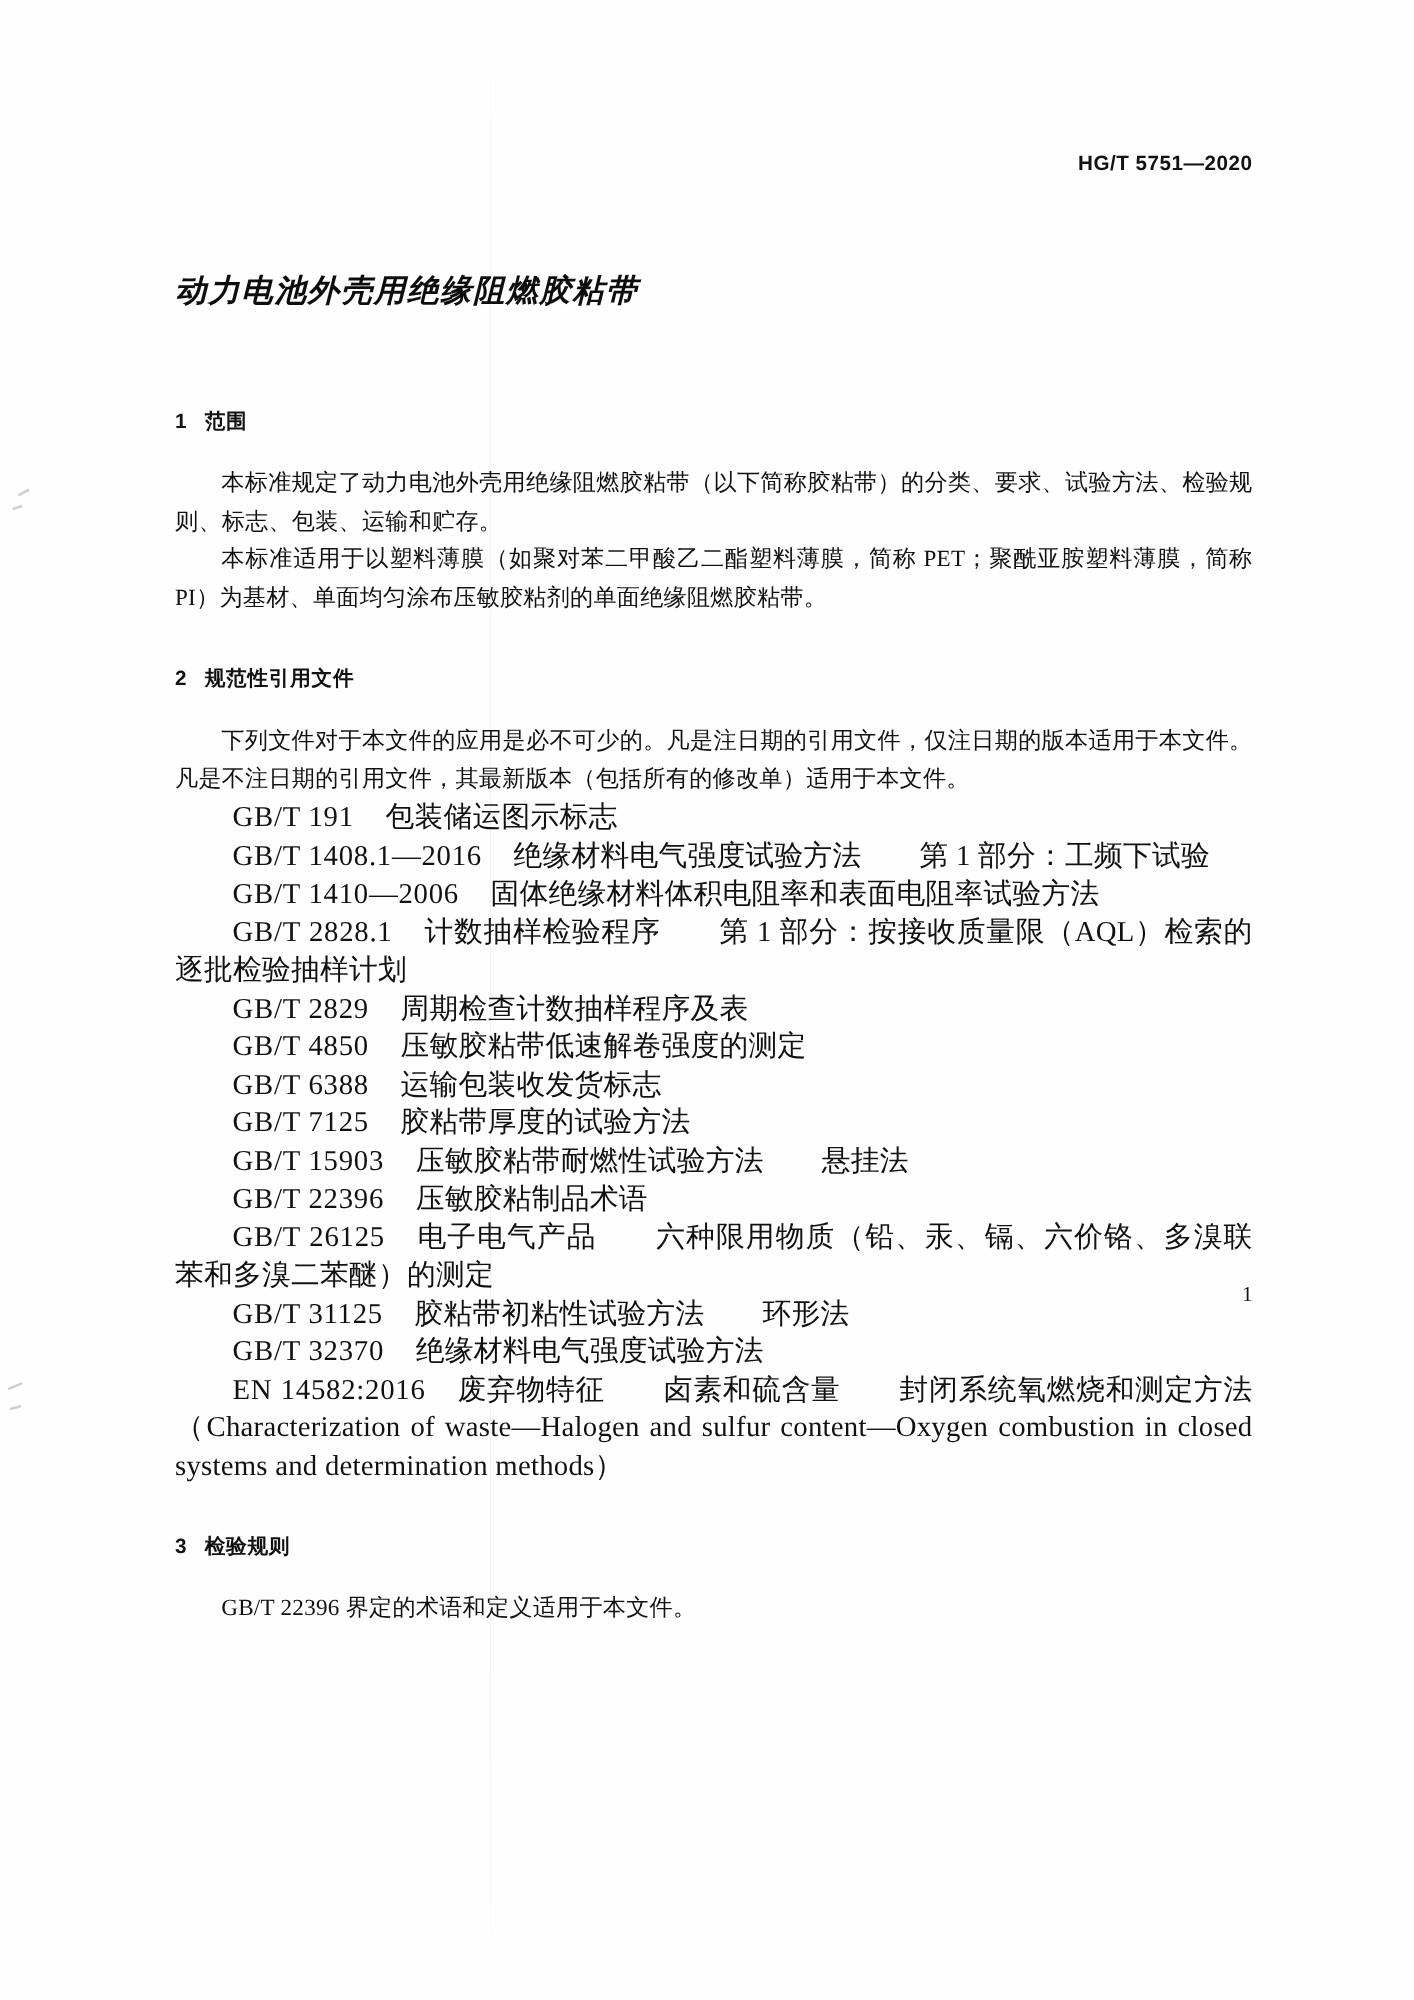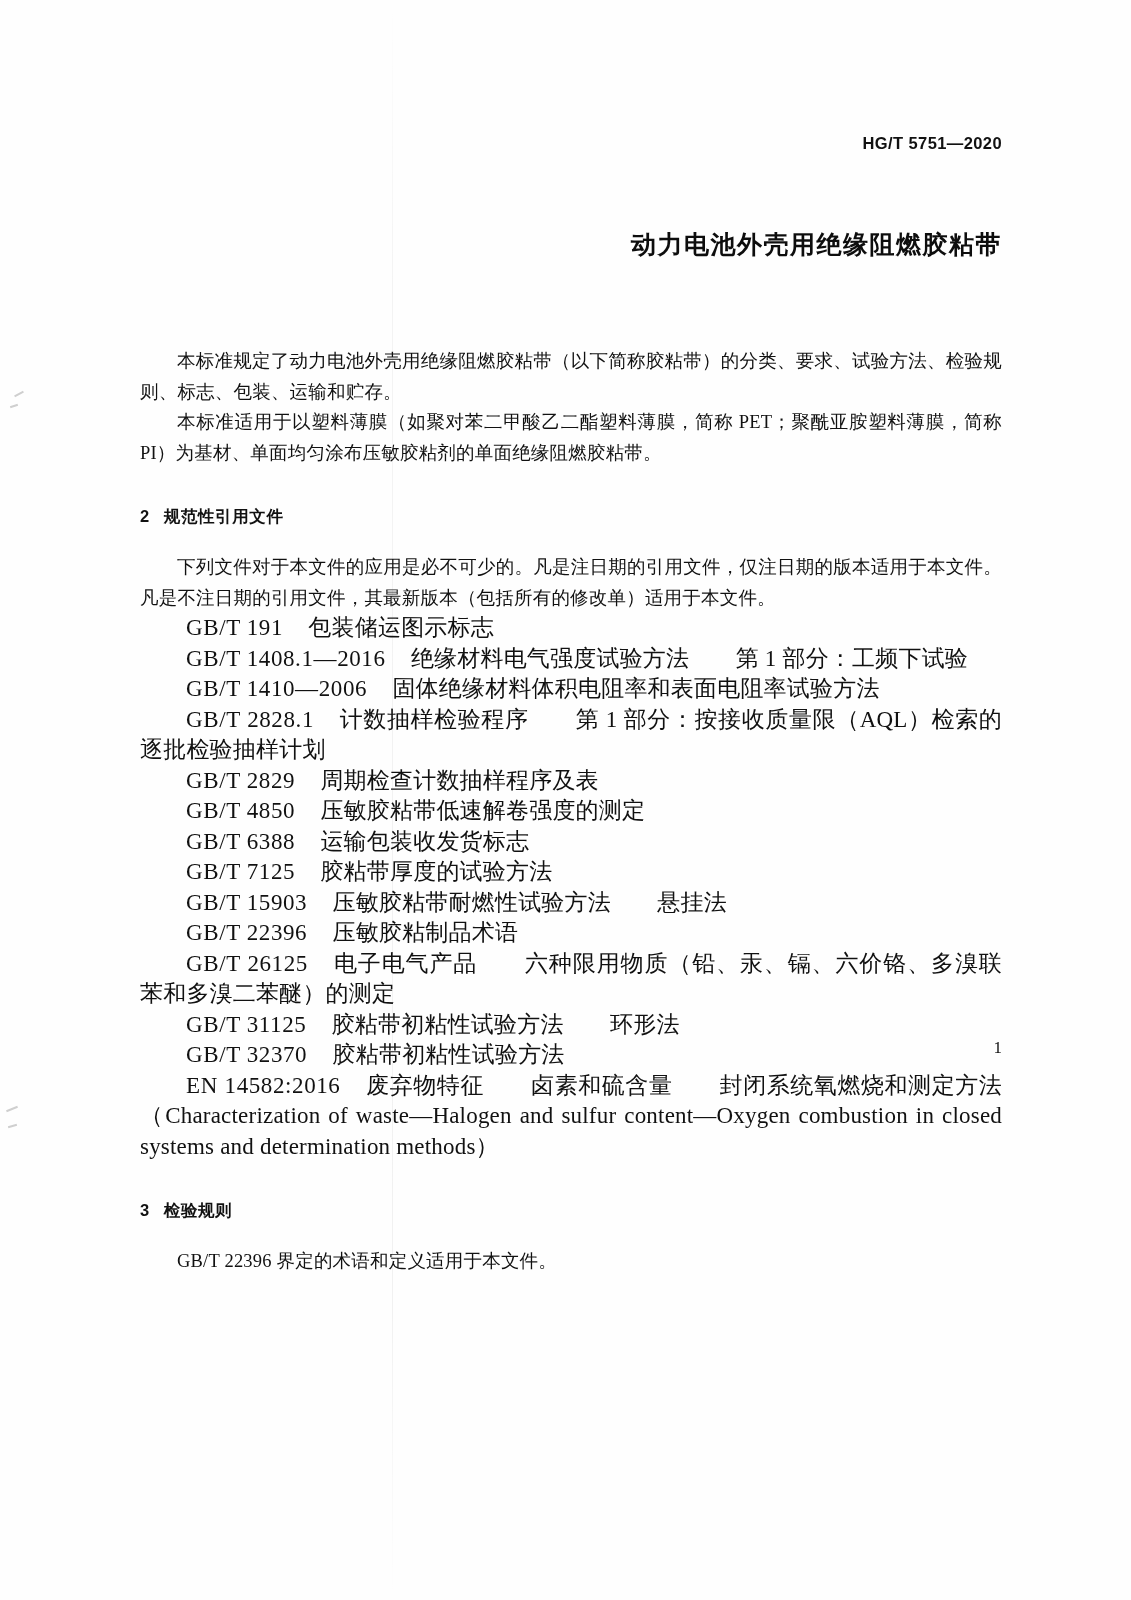--- a/index.html
+++ b/index.html
@@ -15,45 +15,46 @@
     position: relative;
     width: 1131px;
     height: 1600px;
     margin: 0 auto;
     background: #fefefe;
     overflow: hidden;
   }
   .content {
     position: absolute;
     left: 140px;
-    top: 16px;
+    top: 4px;
     width: 862px;
     height: 1164px;
   }
   .std-header {
     position: absolute;
     top: 118px;
     right: 0;
     font-family: "Liberation Sans", "DejaVu Sans", sans-serif;
     font-weight: bold;
     font-size: 16.5px;
     letter-spacing: 0.4px;
     color: #111;
   }
   .doc-title {
     position: absolute;
     top: 212px;
     left: 0;
     width: 862px;
-    text-align: right;
+    text-align: left;
     font-family: "Liberation Sans", "DejaVu Sans", sans-serif;
     font-weight: bold;
     font-size: 25px;
     letter-spacing: 1.5px;
     color: #0d0d0d;
+    font-style: italic;
   }
   .body-flow {
     position: absolute;
     top: 322px;
     left: 0;
     width: 862px;
   }
   .sec-head {
     font-family: "Liberation Sans", "DejaVu Sans", sans-serif;
     font-weight: bold;
@@ -135,20 +136,23 @@
   <div class="edge-mark m4"></div>
 
   <div class="content">
 
     <div class="std-header">HG/T 5751—2020</div>
 
     <div class="doc-title">动力电池外壳用绝缘阻燃胶粘带</div>
 
     <div class="body-flow">
 
+      <div class="sec-head">
+        <span class="num">1</span><span>范围</span>
+      </div>
       <div class="blk-gap-sm"></div>
       <p class="para indent">本标准规定了动力电池外壳用绝缘阻燃胶粘带（以下简称胶粘带）的分类、要求、试验方法、检验规则、标志、包装、运输和贮存。</p>
       <p class="para indent">本标准适用于以塑料薄膜（如聚对苯二甲酸乙二酯塑料薄膜，简称 PET；聚酰亚胺塑料薄膜，简称 PI）为基材、单面均匀涂布压敏胶粘剂的单面绝缘阻燃胶粘带。</p>
 
       <div class="blk-gap-lg"></div>
 
       <div class="sec-head">
         <span class="num">2</span><span>规范性引用文件</span>
       </div>
       <div class="blk-gap-sm"></div>
@@ -160,21 +164,21 @@
         <p class="ref-item"><span class="code latin">GB/T 1410—2006</span><span class="gap"></span><span>固体绝缘材料体积电阻率和表面电阻率试验方法</span></p>
         <p class="ref-item"><span class="code latin">GB/T 2828.1</span><span class="gap"></span><span>计数抽样检验程序　　第 1 部分：按接收质量限（AQL）检索的逐批检验抽样计划</span></p>
         <p class="ref-item"><span class="code latin">GB/T 2829</span><span class="gap"></span><span>周期检查计数抽样程序及表</span></p>
         <p class="ref-item"><span class="code latin">GB/T 4850</span><span class="gap"></span><span>压敏胶粘带低速解卷强度的测定</span></p>
         <p class="ref-item"><span class="code latin">GB/T 6388</span><span class="gap"></span><span>运输包装收发货标志</span></p>
         <p class="ref-item"><span class="code latin">GB/T 7125</span><span class="gap"></span><span>胶粘带厚度的试验方法</span></p>
         <p class="ref-item"><span class="code latin">GB/T 15903</span><span class="gap"></span><span>压敏胶粘带耐燃性试验方法　　悬挂法</span></p>
         <p class="ref-item"><span class="code latin">GB/T 22396</span><span class="gap"></span><span>压敏胶粘制品术语</span></p>
         <p class="ref-item"><span class="code latin">GB/T 26125</span><span class="gap"></span><span>电子电气产品　　六种限用物质（铅、汞、镉、六价铬、多溴联苯和多溴二苯醚）的测定</span></p>
         <p class="ref-item"><span class="code latin">GB/T 31125</span><span class="gap"></span><span>胶粘带初粘性试验方法　　环形法</span></p>
-        <p class="ref-item"><span class="code latin">GB/T 32370</span><span class="gap"></span><span>胶粘带初粘性试验方法</span></p>
+        <p class="ref-item"><span class="code latin">GB/T 32370</span><span class="gap"></span><span>绝缘材料电气强度试验方法</span></p>
         <p class="ref-item"><span class="code latin">EN 14582:2016</span><span class="gap"></span><span>废弃物特征　　卤素和硫含量　　封闭系统氧燃烧和测定方法（Characterization of waste—Halogen and sulfur content—Oxygen combustion in closed systems and determination methods）</span></p>
       </div>
 
       <div class="blk-gap-lg"></div>
 
       <div class="sec-head">
         <span class="num">3</span><span>检验规则</span>
       </div>
       <div class="blk-gap-sm"></div>
       <p class="para indent">GB/T 22396 界定的术语和定义适用于本文件。</p>

